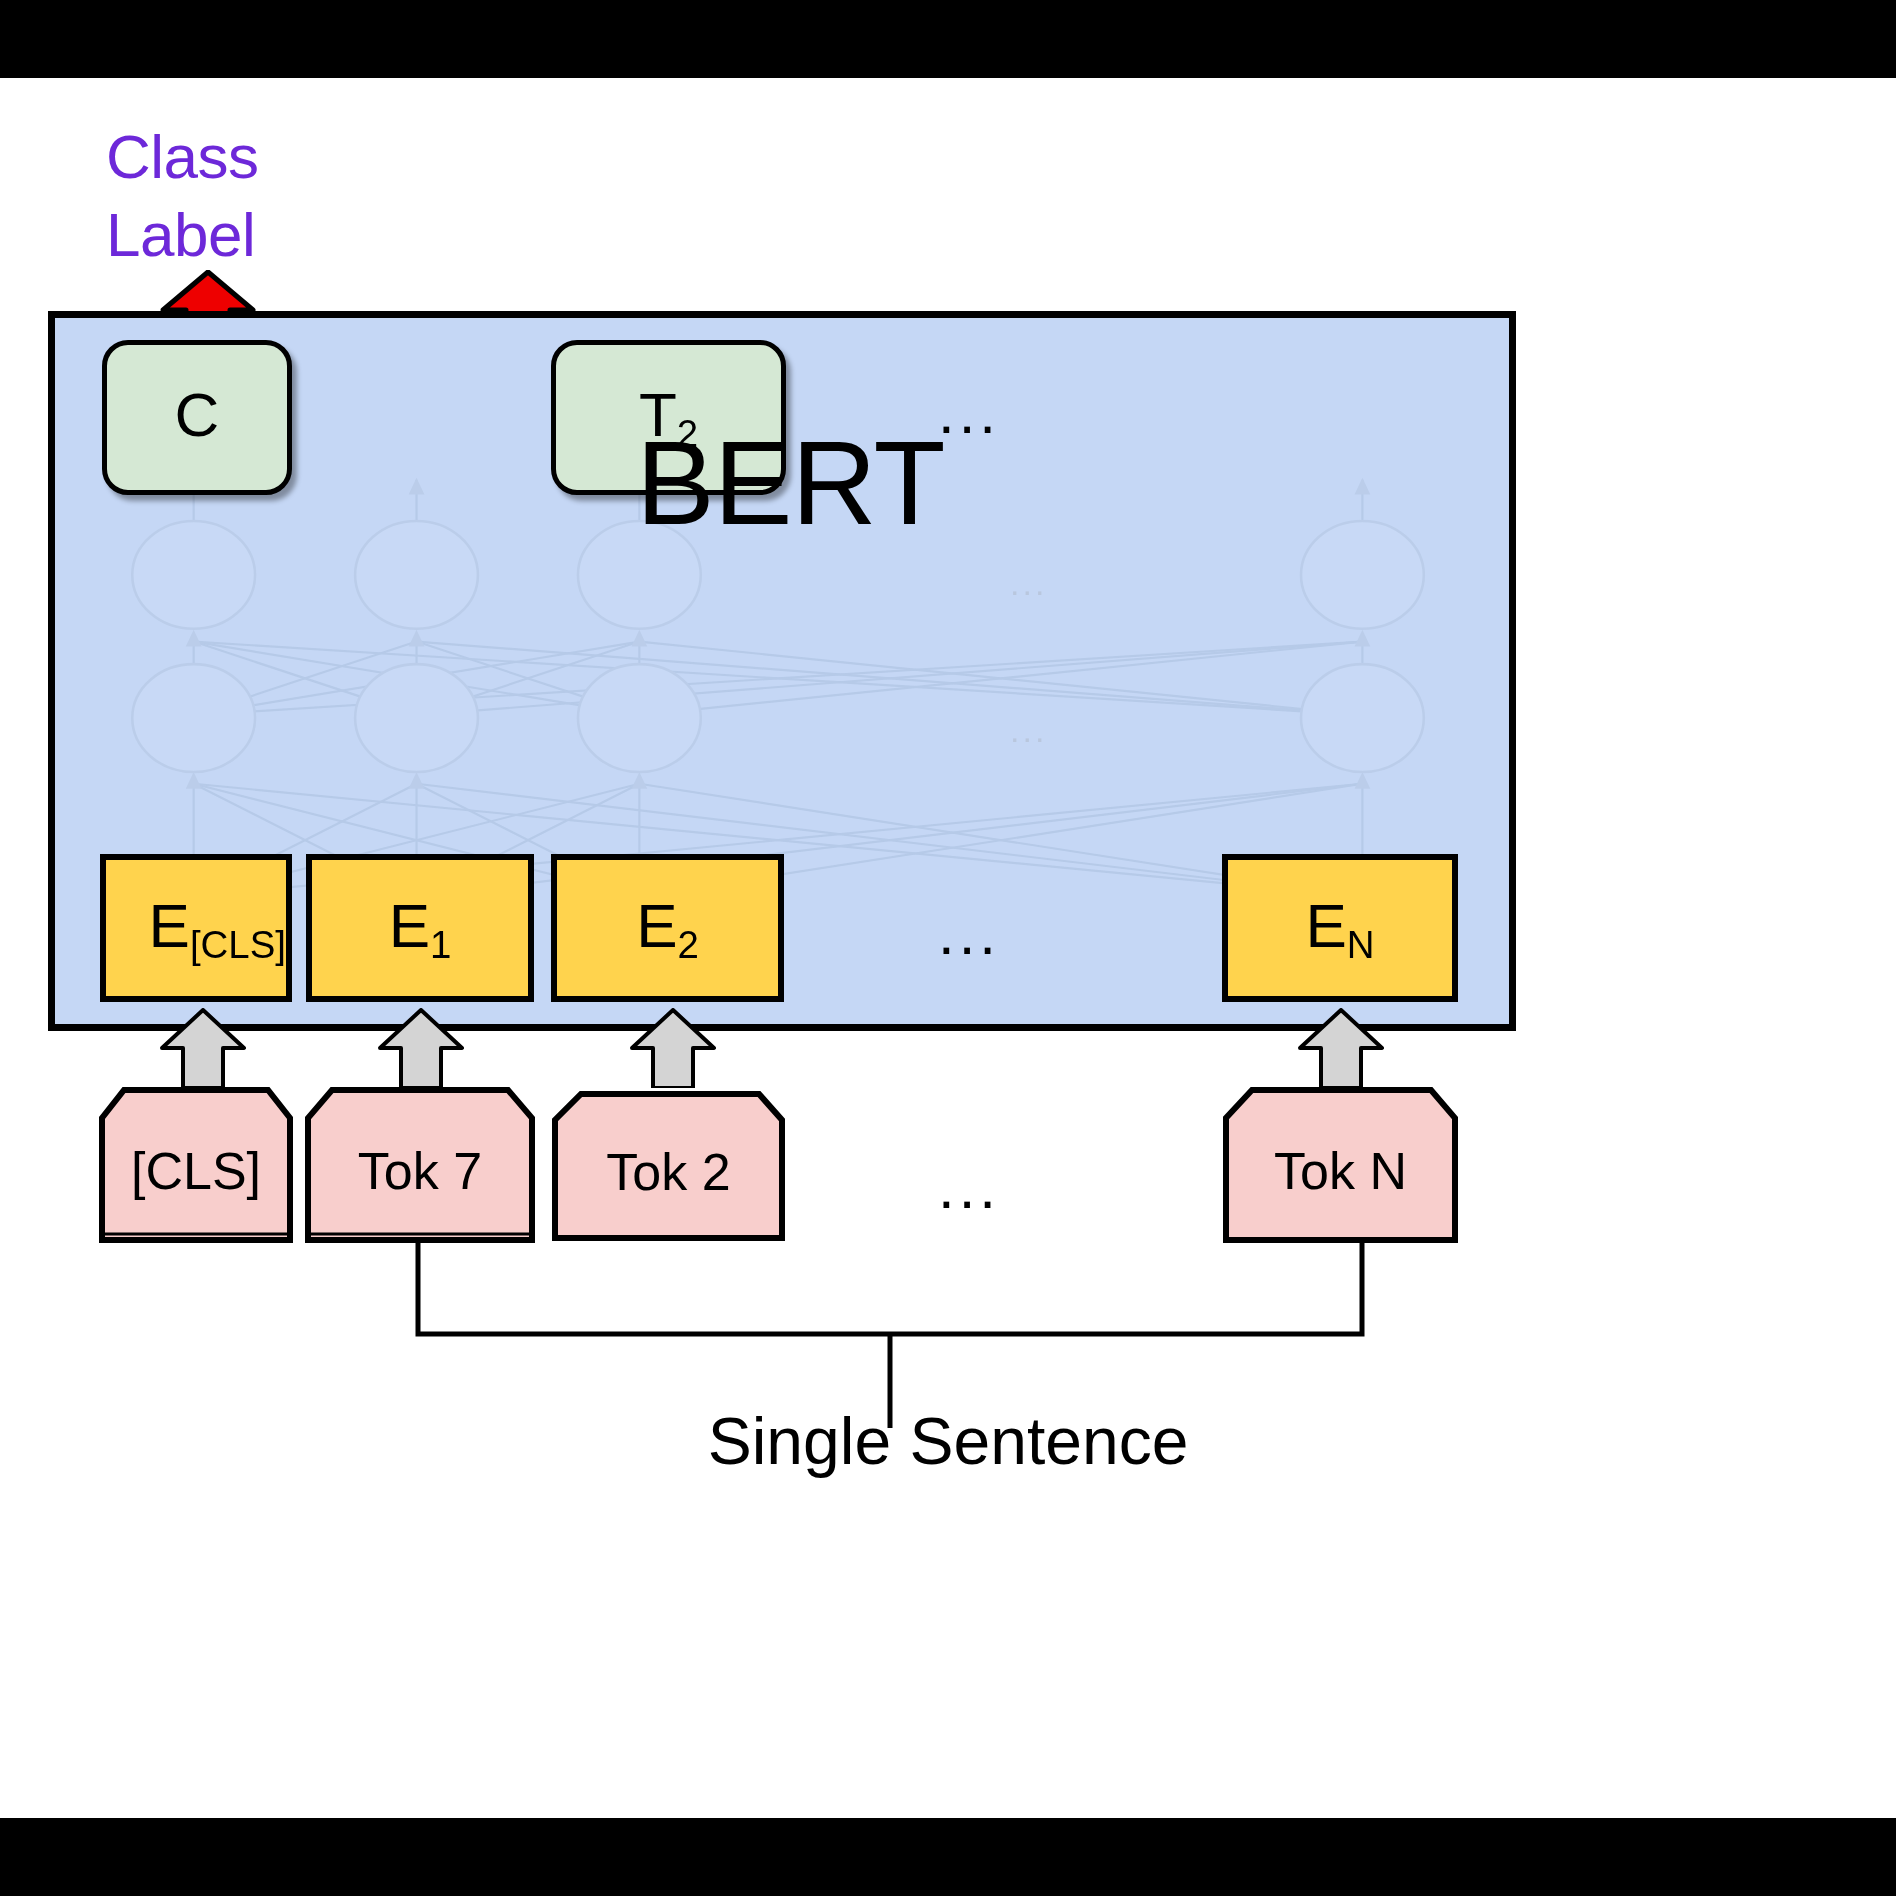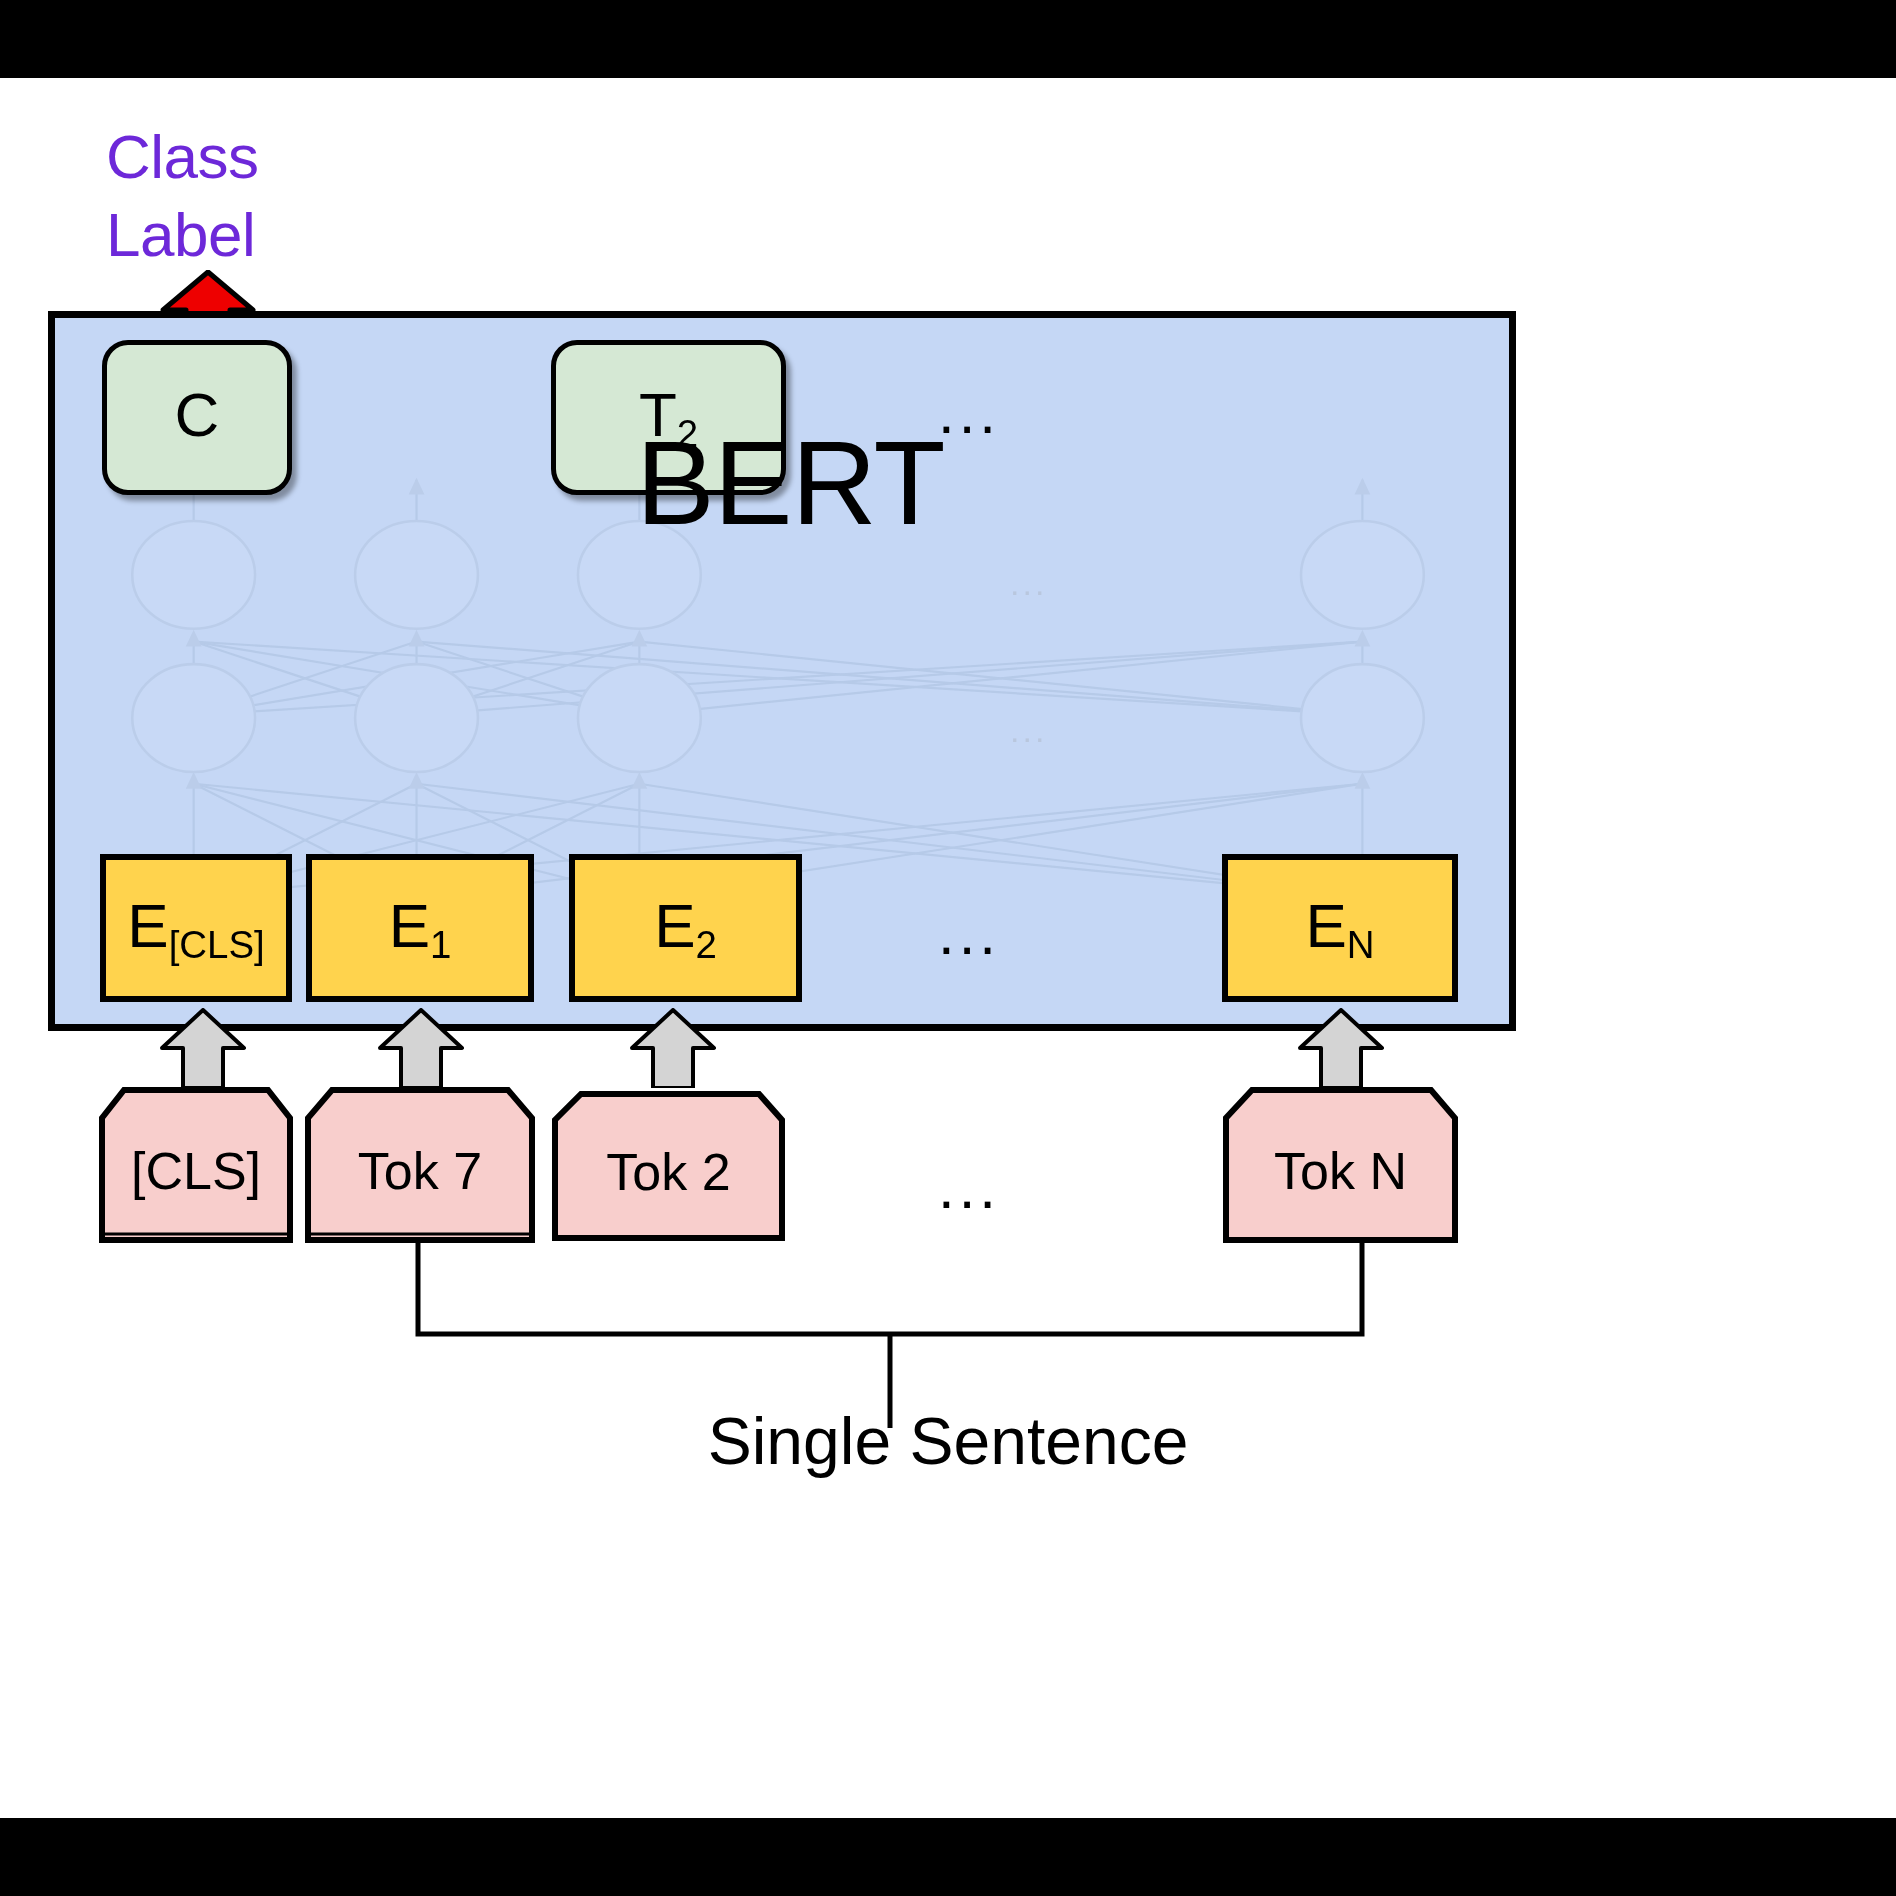--- a/index.html
+++ b/index.html
@@ -227,31 +227,31 @@
         <span>C</span><sub></sub>
       </span>
     </div>
     <div class="green-box" style="left:551px;top:262px;width:235px;height:155px;">
       <span class="lbl">
         <span>T</span><sub>2</sub>
       </span>
     </div>
     <span class="dots" style="left:938px;top:305px;">...</span>
 
-    <div class="yellow-box" style="left:100px;top:776px;width:192px;height:148px;">
+    <div class="yellow-box" style="left:100px;top:776px;width:192px;height:148px;justify-content:flex-end;">
       <span class="lbl">
         <span>E</span><sub>[CLS]</sub>
       </span>
     </div>
     <div class="yellow-box" style="left:306px;top:776px;width:228px;height:148px;">
       <span class="lbl">
         <span>E</span><sub>1</sub>
       </span>
     </div>
-    <div class="yellow-box" style="left:569px;top:776px;width:233px;height:148px;">
+    <div class="yellow-box" style="left:551px;top:776px;width:233px;height:148px;">
       <span class="lbl">
         <span>E</span><sub>2</sub>
       </span>
     </div>
     <div class="yellow-box" style="left:1222px;top:776px;width:236px;height:148px;">
       <span class="lbl">
         <span>E</span><sub>N</sub>
       </span>
     </div>
     <span class="dots" style="left:938px;top:826px;">...</span>

